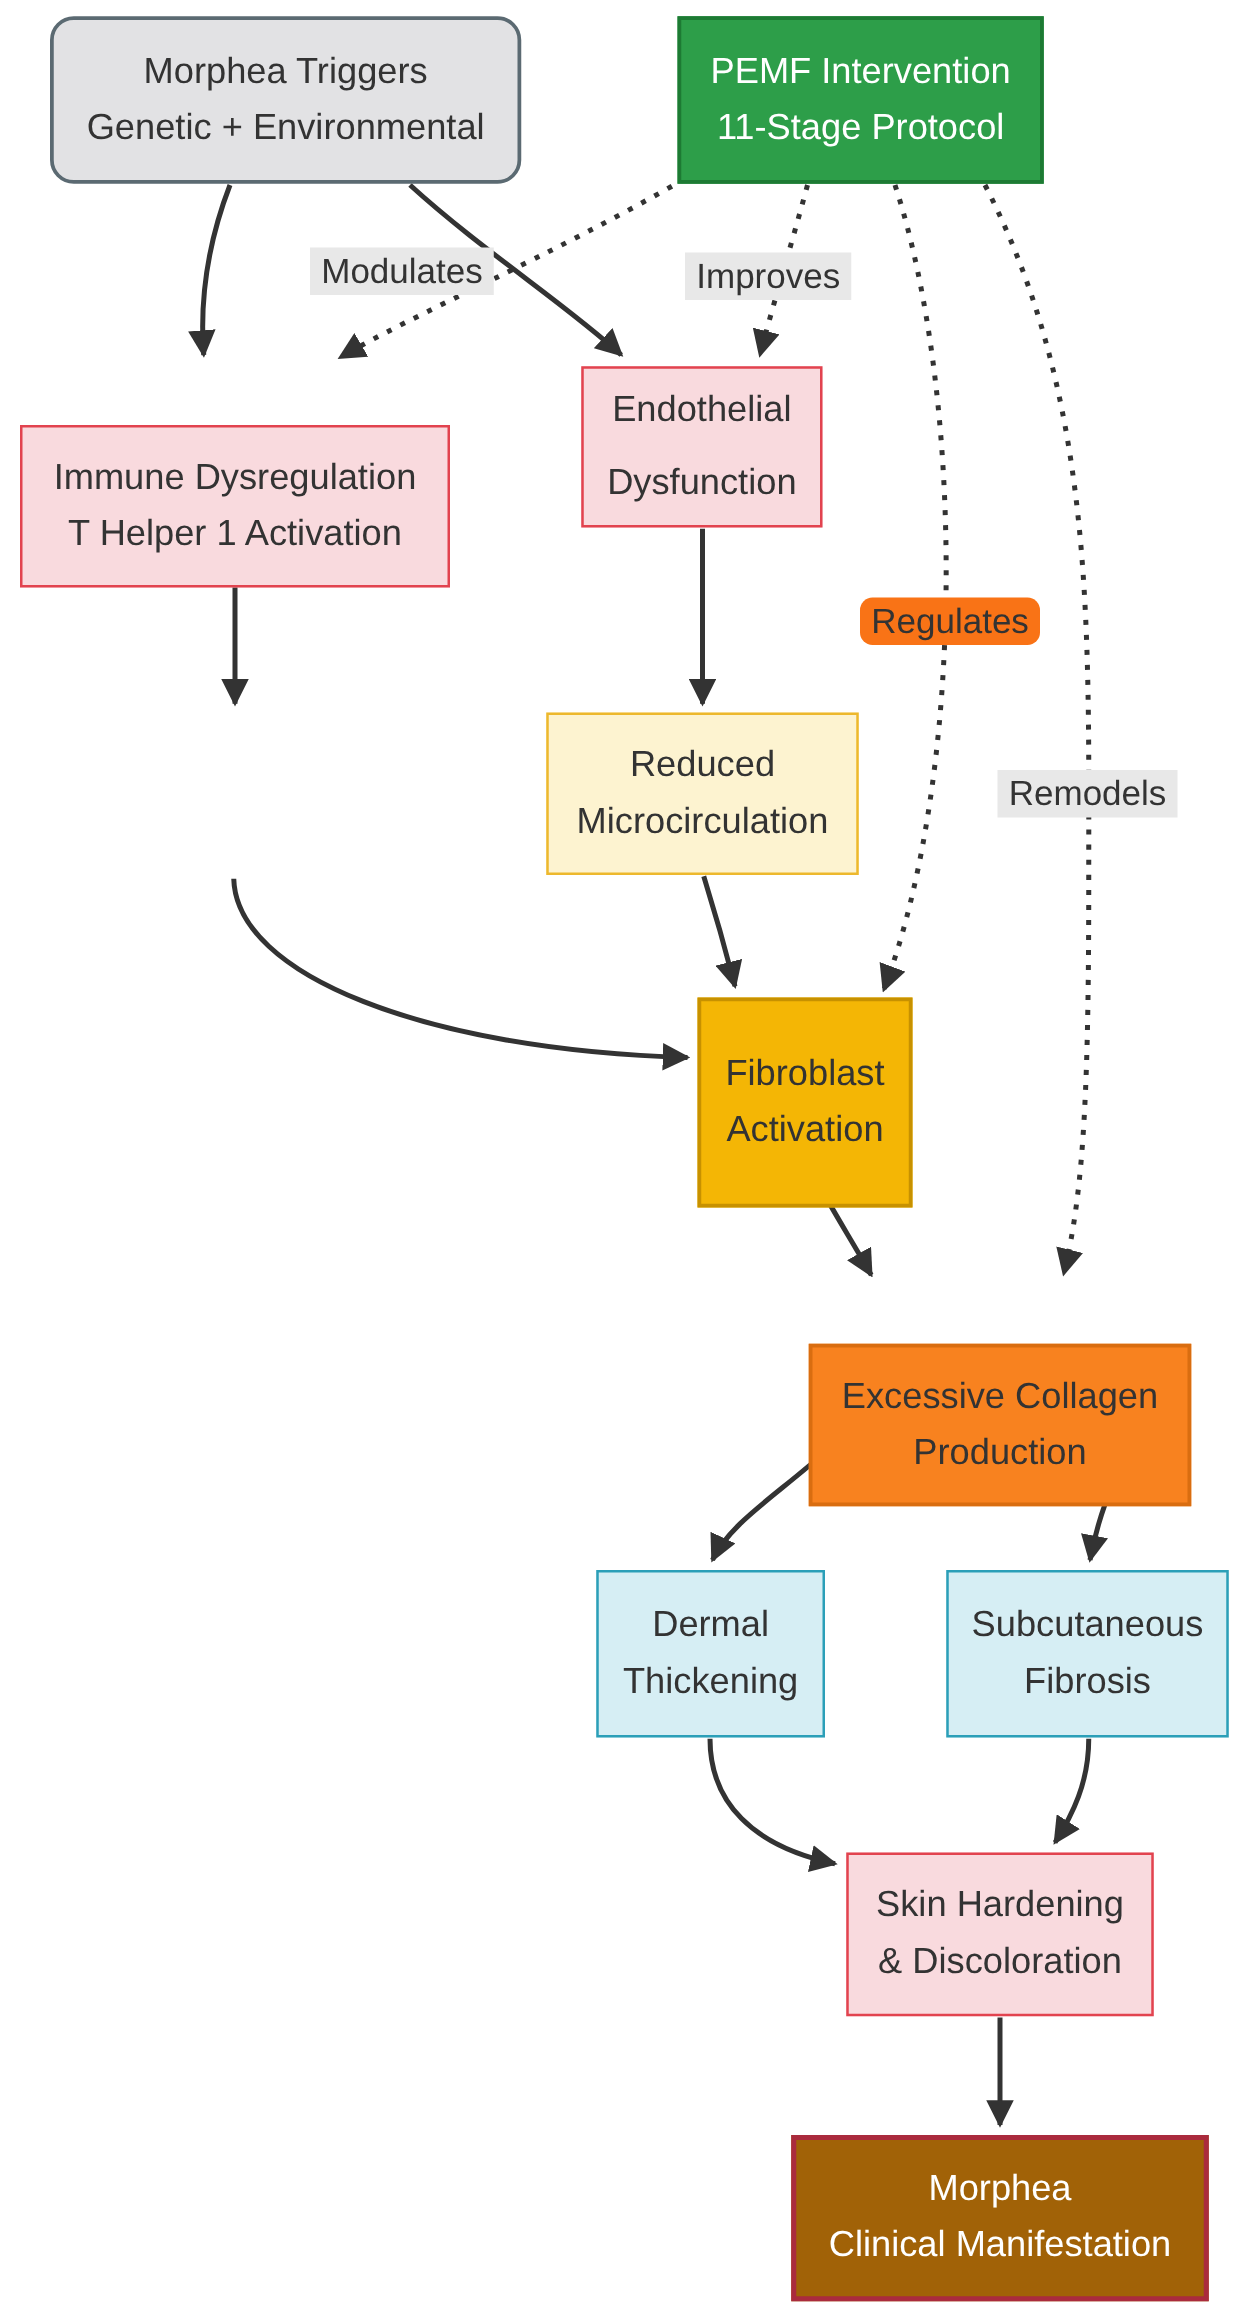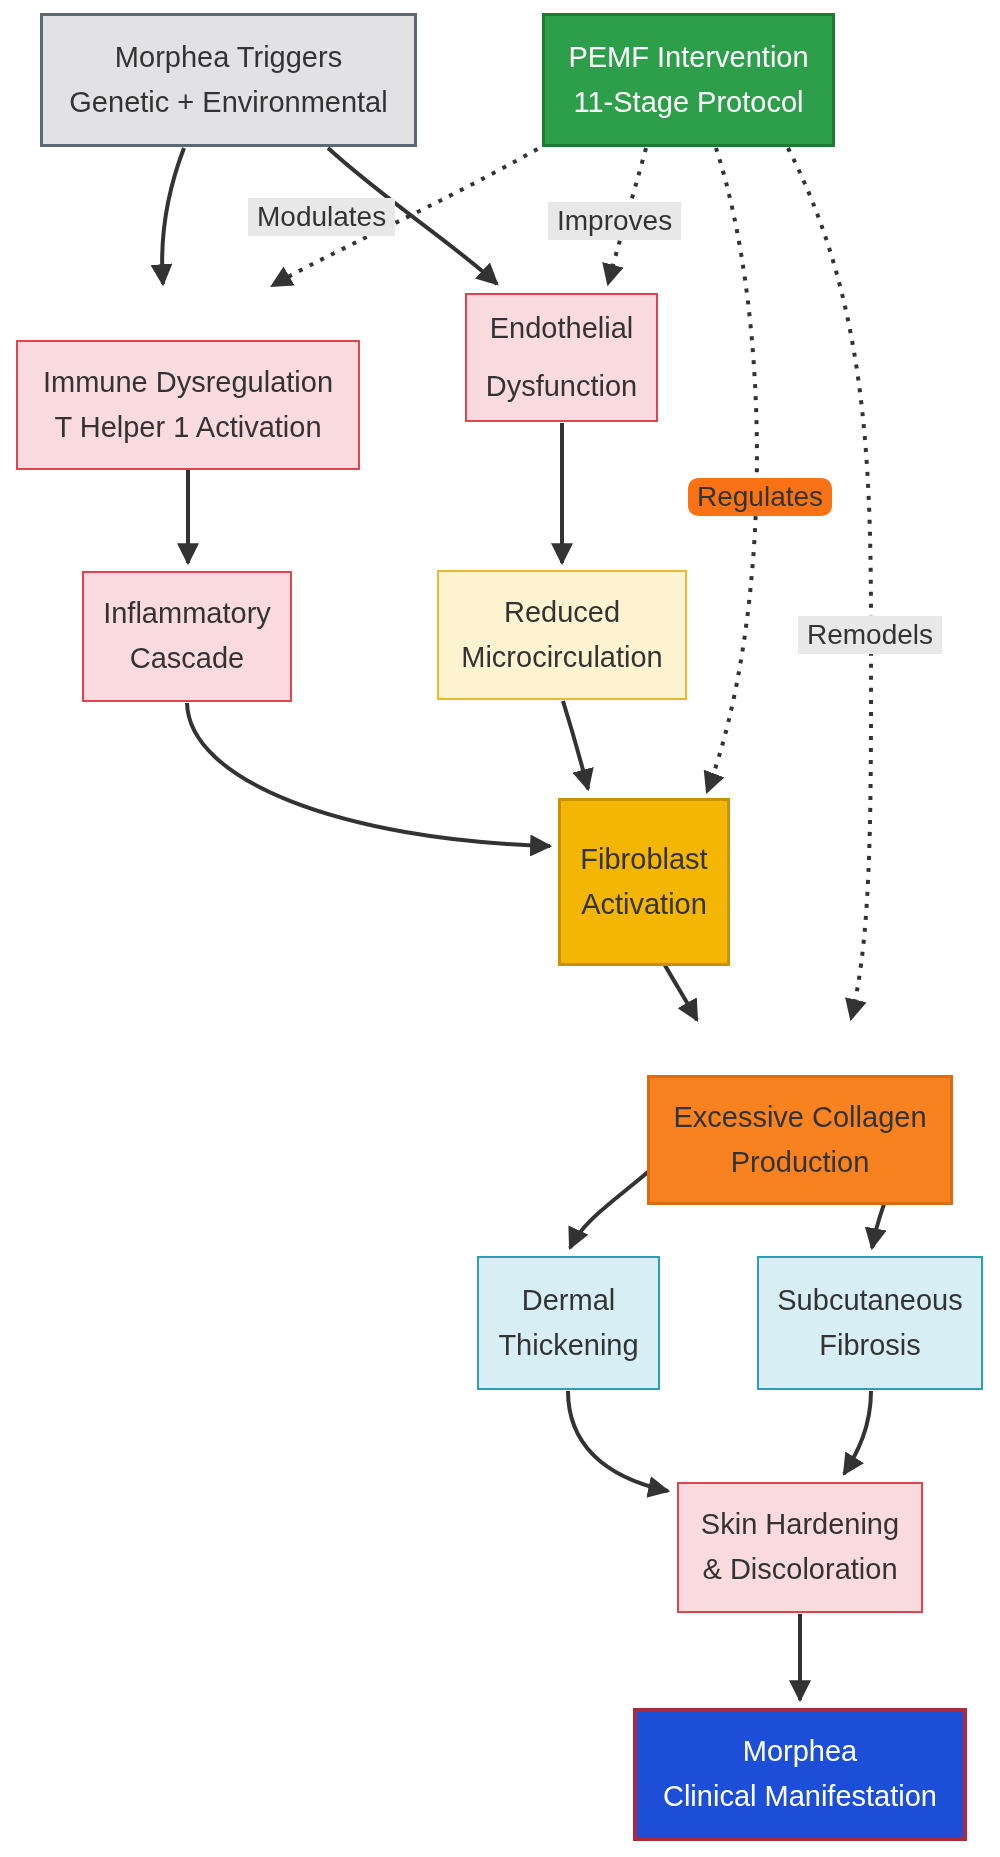--- a/index.html
+++ b/index.html
@@ -12,21 +12,21 @@
   svg.edges{position:absolute;left:0;top:0;}
   .node{
     position:absolute;box-sizing:border-box;
     display:flex;flex-direction:column;align-items:center;justify-content:center;
     gap:13px;text-align:center;
     font-size:29px;color:#333333;line-height:1.1;
     border:2px solid #999;
   }
   .node span{white-space:nowrap;}
   
-  .n-morphea-triggers {left:40px; top:13px;  width:377px;height:134px;border-width:3px;}
+  .n-morphea-triggers {left:40px; top:13px;  width:377px;height:134px;border-width:3px;border-radius:19px;}
   .n-pemf             {left:542px;top:13px;  width:293px;height:134px;border-width:3px;}
   .n-immune           {left:16px; top:293px; width:344px;height:130px;margin-top:47px;}
   .n-endothelial      {left:465px;top:293px; width:193px;height:129px;}
   .n-inflammatory     {left:82px; top:571px; width:210px;height:131px;}
   .n-reduced-micro    {left:437px;top:570px; width:250px;height:130px;}
   .n-fibroblast       {left:558px;top:798px; width:172px;height:168px;border-width:3px;}
   .n-excessive        {left:647px;top:1028px;width:306px;height:130px;border-width:3px;margin-top:47px;}
   .n-dermal           {left:477px;top:1256px;width:183px;height:134px;}
   .n-subcutaneous     {left:757px;top:1256px;width:226px;height:134px;}
   .n-skin-hardening   {left:677px;top:1482px;width:246px;height:131px;}
@@ -84,24 +84,20 @@
   <div class="node n-immune" style="background: rgb(249, 218, 222); border-color: rgb(226, 67, 79); color: rgb(51, 51, 51);">
     <span>Immune Dysregulation</span>
     <span>T Helper 1 Activation</span>
   </div>
 
   <div class="node n-endothelial" style="background: rgb(249, 218, 222); border-color: rgb(226, 67, 79); color: rgb(51, 51, 51); gap: 26px;">
     <span>Endothelial</span>
     <span>Dysfunction</span>
   </div>
 
-  <div class="node n-inflammatory" style="background: rgb(249, 218, 222); border-color: rgb(226, 67, 79); color: rgb(51, 51, 51);">
-    <span>Inflammatory</span>
-    <span>Cascade</span>
-  </div>
 
   <div class="node n-reduced-micro" style="background: rgb(253, 243, 208); border-color: rgb(237, 184, 45); color: rgb(51, 51, 51);">
     <span>Reduced</span>
     <span>Microcirculation</span>
   </div>
 
   <div class="node n-fibroblast" style="background: rgb(244, 182, 5); border-color: rgb(199, 145, 0); color: rgb(51, 51, 51);">
     <span>Fibroblast</span>
     <span>Activation</span>
   </div>
@@ -119,21 +115,21 @@
   <div class="node n-subcutaneous" style="background: rgb(214, 238, 244); border-color: rgb(43, 159, 184); color: rgb(51, 51, 51);">
     <span>Subcutaneous</span>
     <span>Fibrosis</span>
   </div>
 
   <div class="node n-skin-hardening" style="background: rgb(249, 218, 222); border-color: rgb(226, 67, 79); color: rgb(51, 51, 51);">
     <span>Skin Hardening</span>
     <span>&amp; Discoloration</span>
   </div>
 
-  <div class="node n-morphea-clinical" style="background: #1d4ed8; border-color: rgb(170, 43, 61); color: rgb(255, 255, 255);">
+  <div class="node n-morphea-clinical" style="background: #a16207; border-color: rgb(170, 43, 61); color: rgb(255, 255, 255);">
     <span>Morphea</span>
     <span>Clinical Manifestation</span>
   </div>
 
   <span class="edge-label l-modulates" style="background: rgb(232, 232, 232); color: rgb(51, 51, 51);">Modulates</span>
   <span class="edge-label l-improves" style="background: rgb(232, 232, 232); color: rgb(51, 51, 51);">Improves</span>
   <span class="edge-label l-regulates" style="background: #f97316; color: rgb(51, 51, 51); border-radius: 10px;">Regulates</span>
   <span class="edge-label l-remodels" style="background: rgb(232, 232, 232); color: rgb(51, 51, 51);">Remodels</span>
 
 </div>

